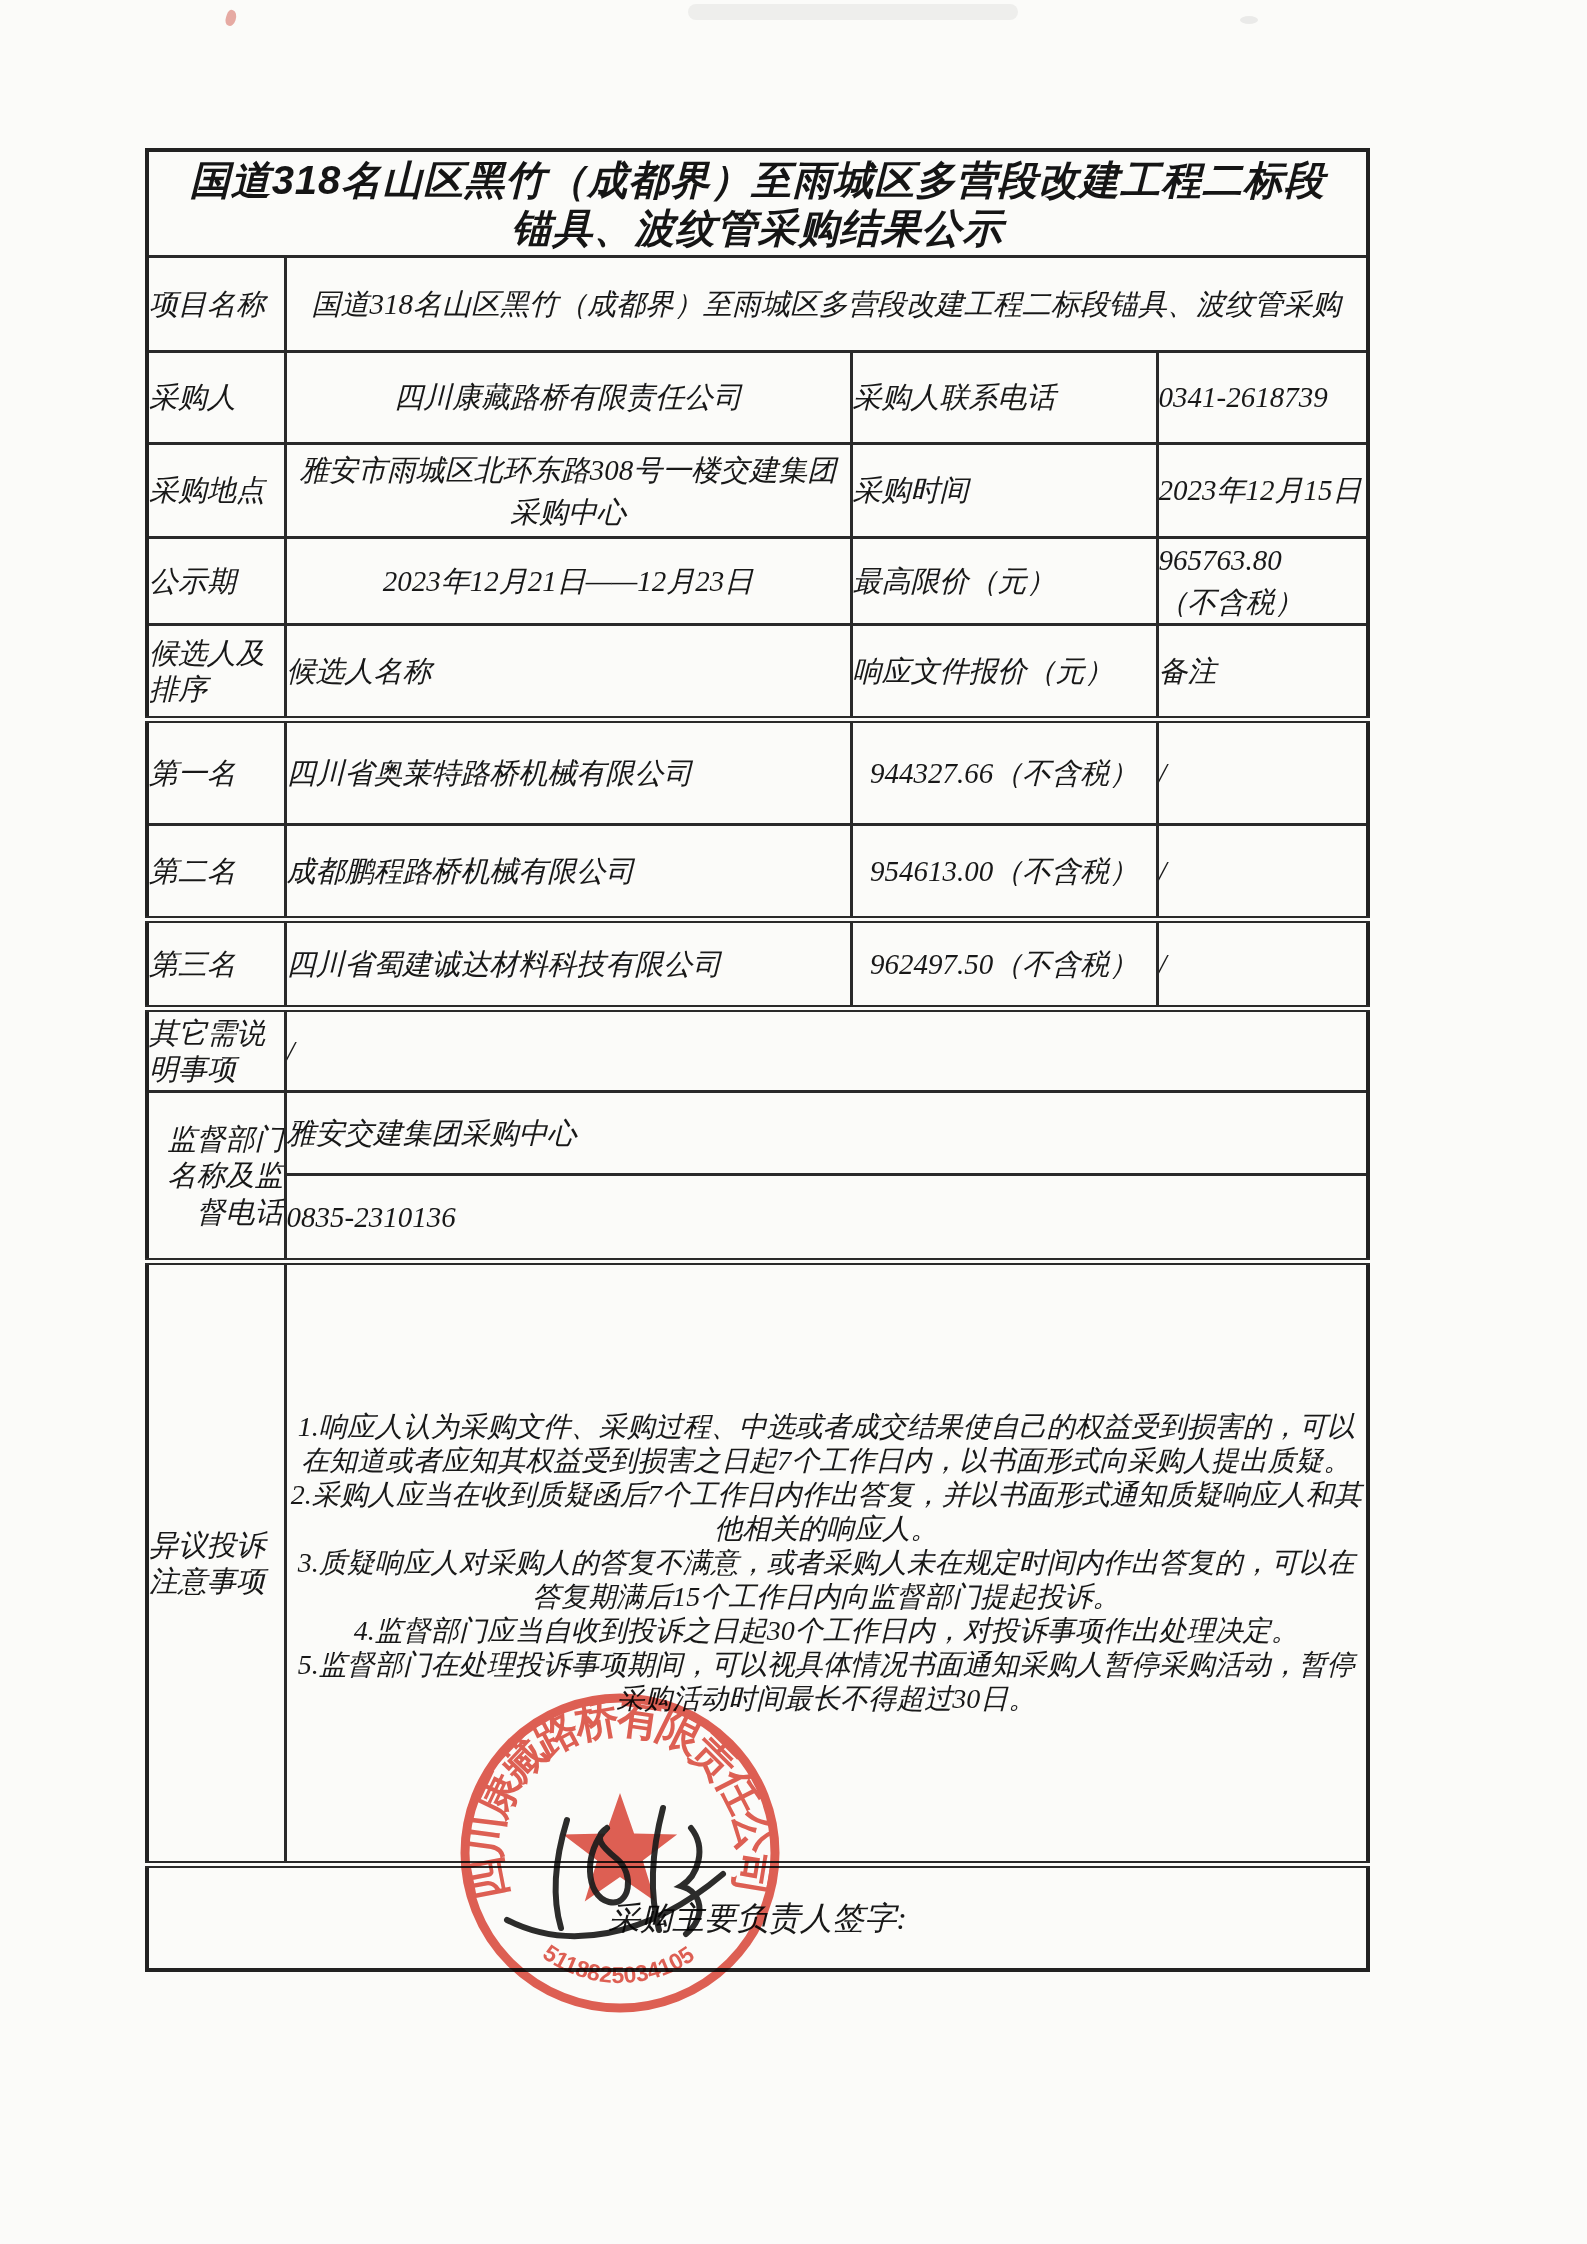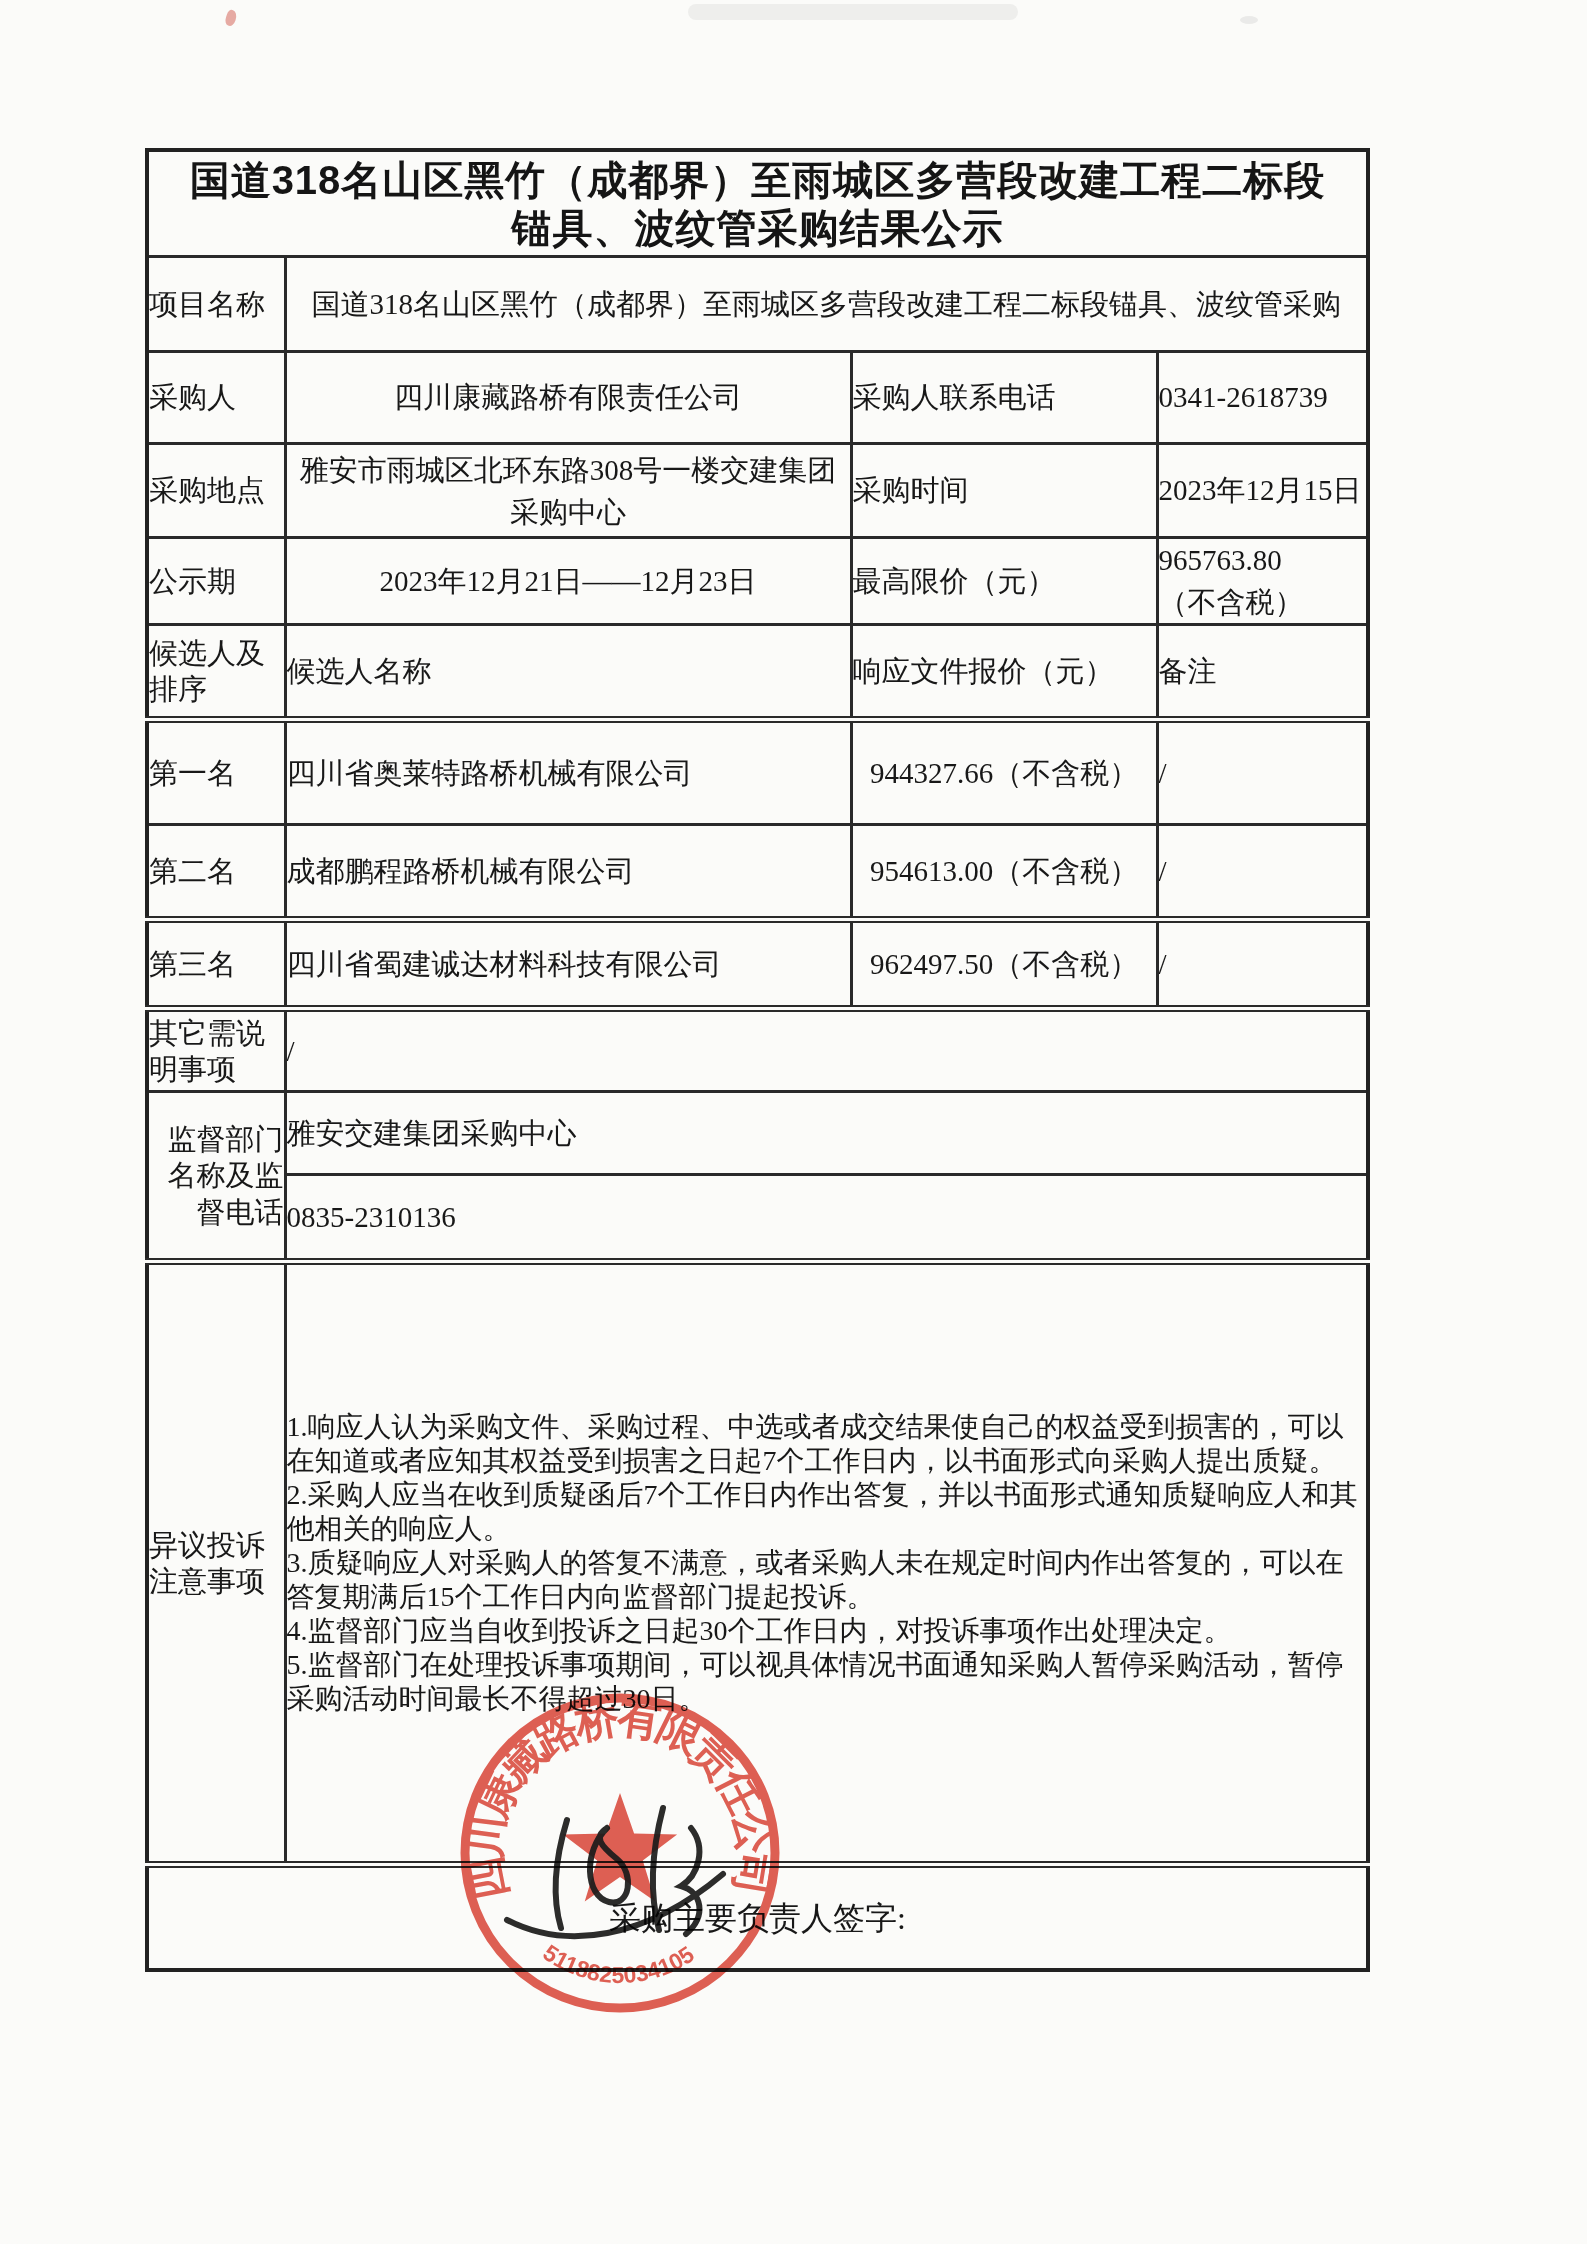--- a/index.html
+++ b/index.html
@@ -14,41 +14,42 @@
   .smudge-gray { position:absolute; left:688px; top:4px; width:330px; height:16px;
     background:rgba(130,130,128,.10); border-radius:8px; }
   .speck-gray { position:absolute; left:1240px; top:16px; width:18px; height:8px;
     background:rgba(150,150,148,.16); border-radius:50%; }
 
   table.doc {
     position:absolute; left:145px; top:148px; width:1221px;
     border-collapse:collapse; table-layout:fixed;
     font-size:29px; line-height:1.25;
     border:4px solid #222;
+    font-style:italic;
   }
   table.doc td { border:3px solid #2a2a2a; padding:0; vertical-align:middle; overflow:hidden; }
   tr.dbl > td { border-top:7px double #2a2a2a; }
 
   .h-title td{ height:103px; } .h1 td{ height:92px; } .h2 td{ height:89px; }
   .h3 td{ height:91px; }  .h4 td{ height:76px; } .h5 td{ height:90px; }
   .h6 td{ height:100px; } .h7 td{ height:90px; } .h8 td{ height:82px; }
   .h9 td{ height:78px; }  .h10a td{ height:80px; } .h10b td{ height:82px; }
   .h11 td{ height:596px; } .h12 td{ height:100px; }
 
   td.title {
     text-align:center; font-family:"Liberation Sans","DejaVu Sans",sans-serif;
     font-weight:700; font-size:40px; line-height:48px; letter-spacing:1px; color:#151515;
   }
   td.lab { text-align:left; padding:4px 6px 4px 8px; }
   td.lab-c { text-align:right; padding:4px 6px; }
   td.l { text-align:center; padding:4px 10px 4px 13px; }
   td.c { text-align:left; padding:4px 6px; }
   td.two-line { line-height:42px; }
   td.obj { vertical-align:middle; padding:4px 56px 4px 12px; }
-  td.obj p { margin:0; font-size:28px; line-height:34px; text-align:left; }
+  td.obj p { margin:0; font-size:28px; line-height:34px; text-align:center; }
   td.sig { text-align:center; padding-left:8px; font-size:32px; }
 
   .stamp-wrap {
     position:absolute; left:455px; top:1688px; width:330px; height:330px;
     mix-blend-mode:multiply; pointer-events:none;
   }
 </style>
 </head>
 <body>
 

